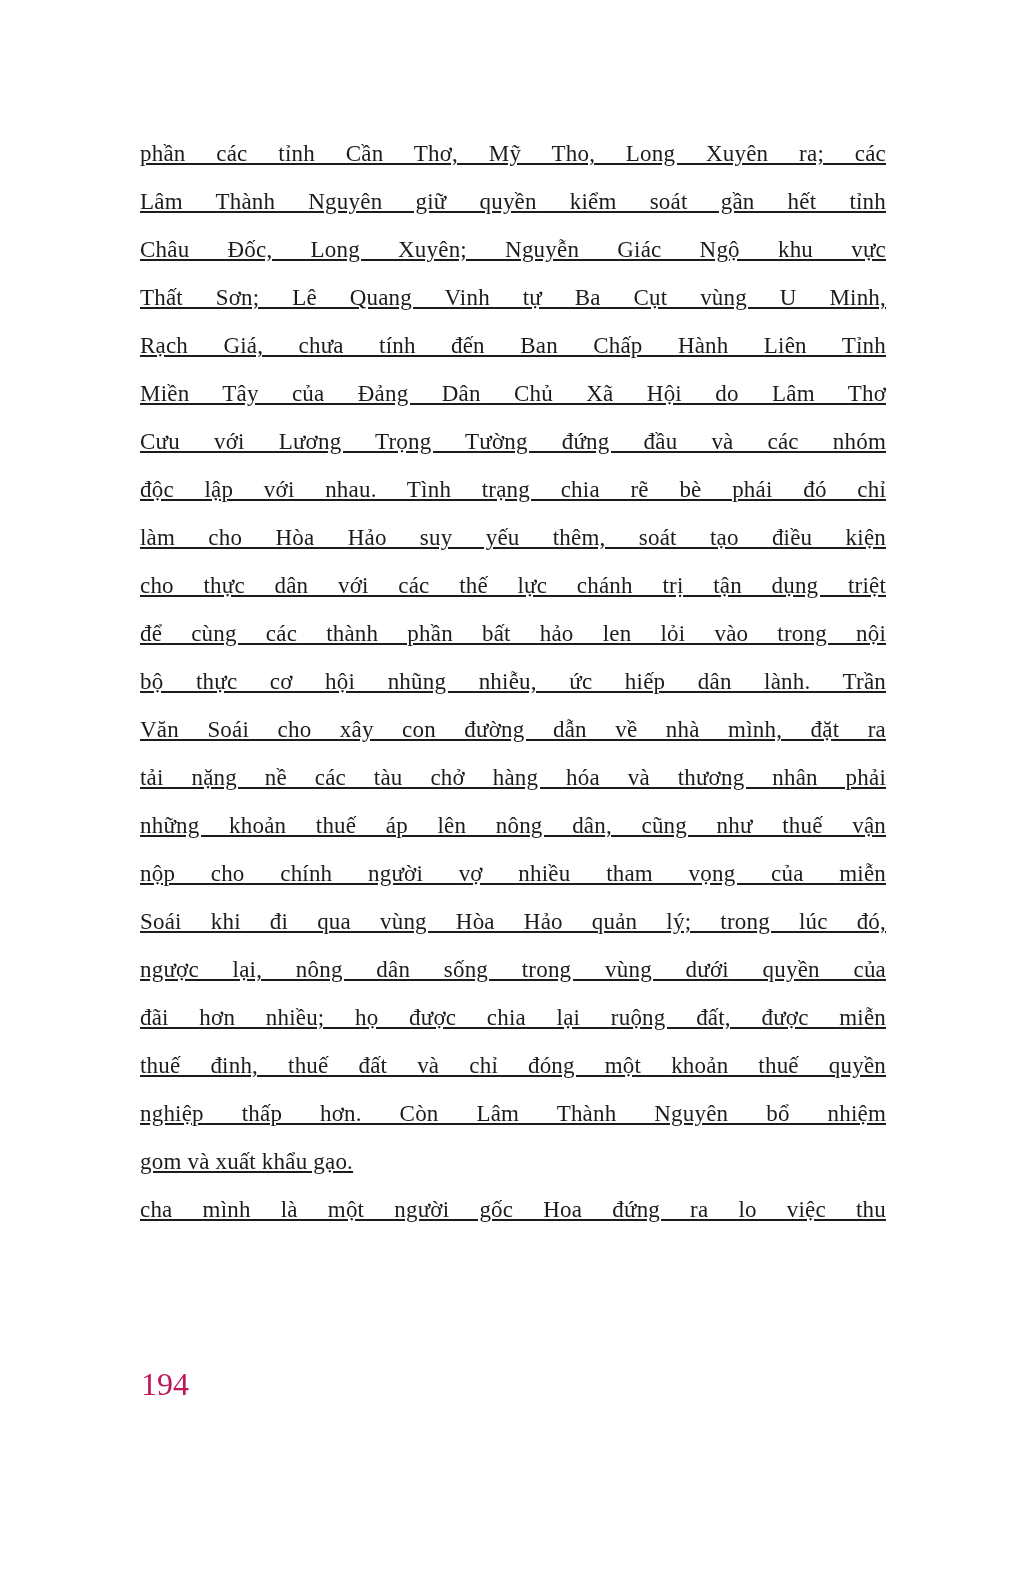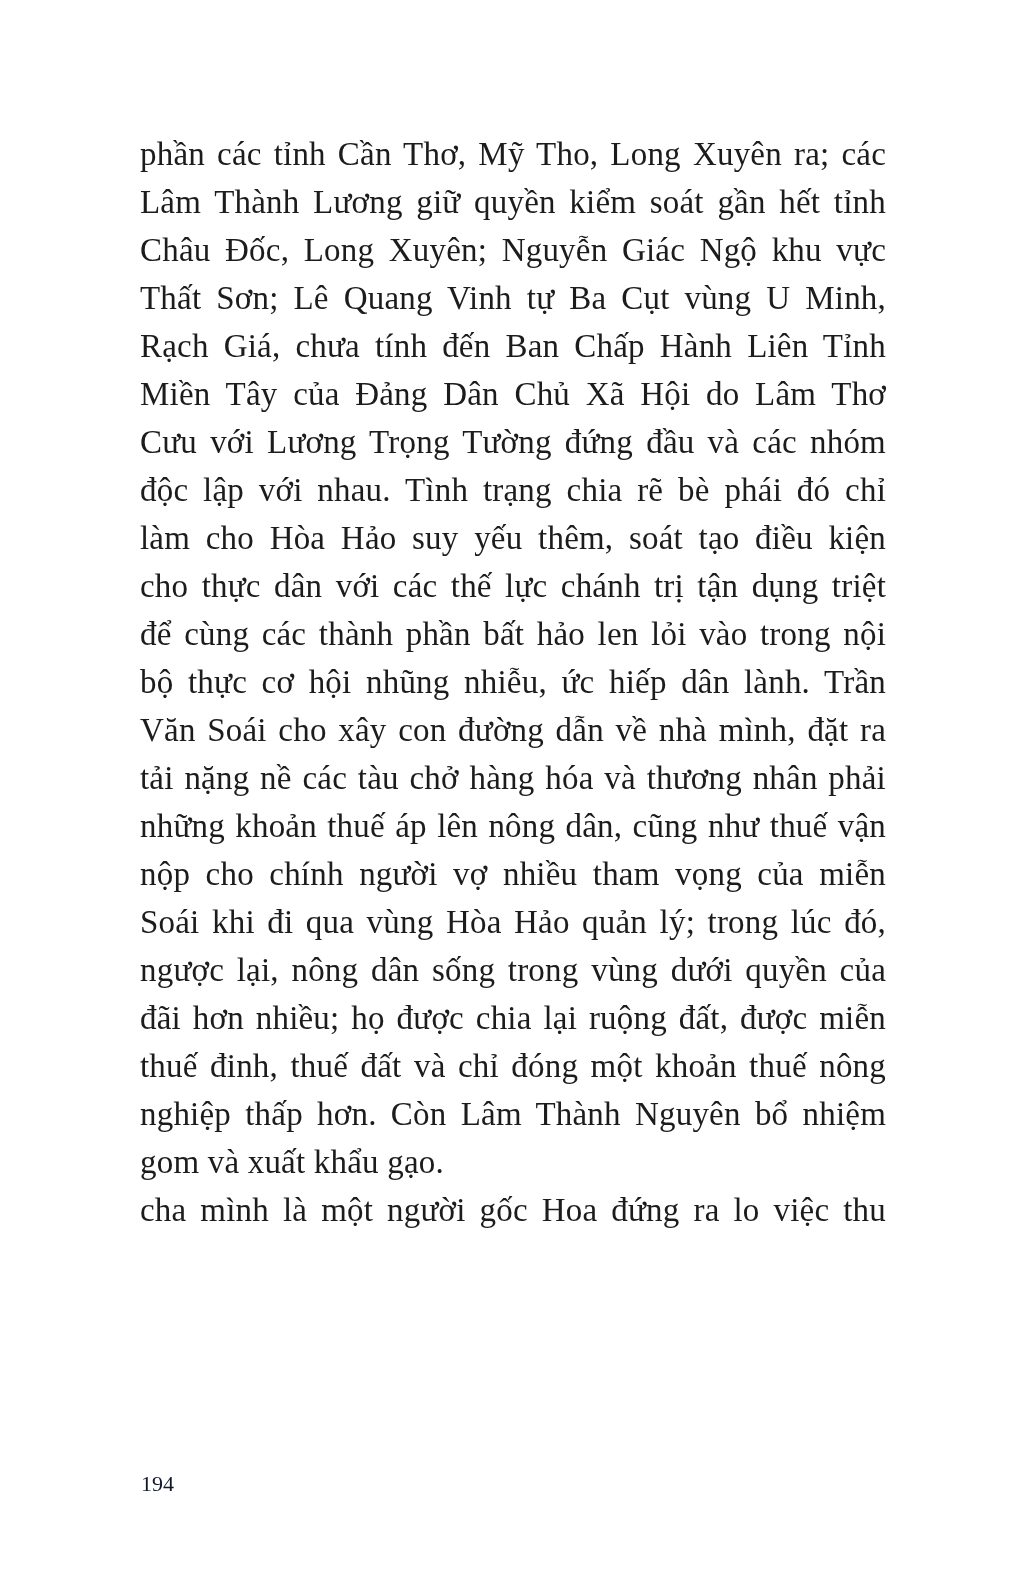--- a/index.html
+++ b/index.html
@@ -16,63 +16,64 @@
     color: #1c1c1c;
     overflow: hidden;
   }
   .text-block {
     position: absolute;
     left: 140px;
     top: 130px;
     width: 746px;
   }
   .text-line {
-    font-size: 33px;
+    font-size: 23px;
     line-height: 48px;
     text-align: justify;
     text-align-last: justify;
     letter-spacing: 0.2px;
     white-space: nowrap; 
     white-space: normal;
+    text-decoration: underline;
   }
   .text-line.last {
     text-align-last: left;
   }
   .page-number {
     position: absolute;
     left: 141px;
-    top: 1468px;
-    font-size: 22px;
+    top: 1368px;
+    font-size: 32px;
     line-height: 32px;
-    color: #0f172a;
+    color: #be185d;
   }
 </style>
 </head>
 <body>
 
 <div class="page">
   <div class="text-block">
       <div class="text-line">phần các tỉnh Cần Thơ, Mỹ Tho, Long Xuyên ra; các</div>
-      <div class="text-line">Lâm Thành Lương giữ quyền kiểm soát gần hết tỉnh</div>
+      <div class="text-line">Lâm Thành Nguyên giữ quyền kiểm soát gần hết tỉnh</div>
       <div class="text-line">Châu Đốc, Long Xuyên; Nguyễn Giác Ngộ khu vực</div>
       <div class="text-line">Thất Sơn; Lê Quang Vinh tự Ba Cụt vùng U Minh,</div>
       <div class="text-line">Rạch Giá, chưa tính đến Ban Chấp Hành Liên Tỉnh</div>
       <div class="text-line">Miền Tây của Đảng Dân Chủ Xã Hội do Lâm Thơ</div>
       <div class="text-line">Cưu với Lương Trọng Tường đứng đầu và các nhóm</div>
       <div class="text-line">độc lập với nhau. Tình trạng chia rẽ bè phái đó chỉ</div>
       <div class="text-line">làm cho Hòa Hảo suy yếu thêm, soát tạo điều kiện</div>
       <div class="text-line">cho thực dân với các thế lực chánh trị tận dụng triệt</div>
       <div class="text-line">để cùng các thành phần bất hảo len lỏi vào trong nội</div>
       <div class="text-line">bộ thực cơ hội nhũng nhiễu, ức hiếp dân lành. Trần</div>
       <div class="text-line">Văn Soái cho xây con đường dẫn về nhà mình, đặt ra</div>
       <div class="text-line">tải nặng nề các tàu chở hàng hóa và thương nhân phải</div>
       <div class="text-line">những khoản thuế áp lên nông dân, cũng như thuế vận</div>
       <div class="text-line">nộp cho chính người vợ nhiều tham vọng của miễn</div>
       <div class="text-line">Soái khi đi qua vùng Hòa Hảo quản lý; trong lúc đó,</div>
       <div class="text-line">ngược lại, nông dân sống trong vùng dưới quyền của</div>
       <div class="text-line">đãi hơn nhiều; họ được chia lại ruộng đất, được miễn</div>
-      <div class="text-line">thuế đinh, thuế đất và chỉ đóng một khoản thuế nông</div>
+      <div class="text-line">thuế đinh, thuế đất và chỉ đóng một khoản thuế quyền</div>
       <div class="text-line">nghiệp thấp hơn. Còn Lâm Thành Nguyên bổ nhiệm</div>
       <div class="text-line last">gom và xuất khẩu gạo.</div>
       <div class="text-line">cha mình là một người gốc Hoa đứng ra lo việc thu</div>
     </div>
   <div class="page-number">194</div>
 </div>
 
 </body></html>

